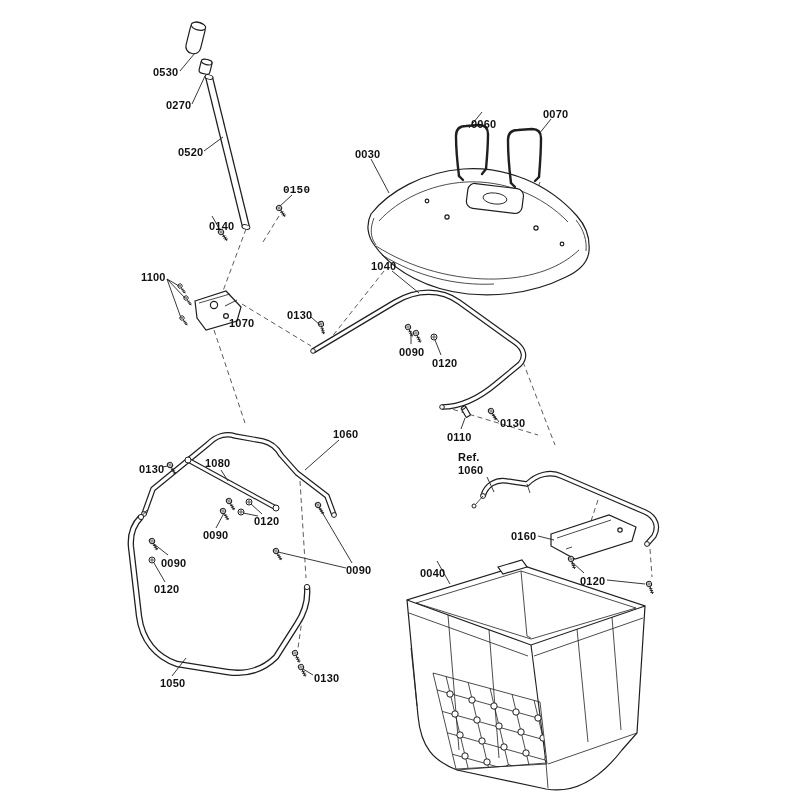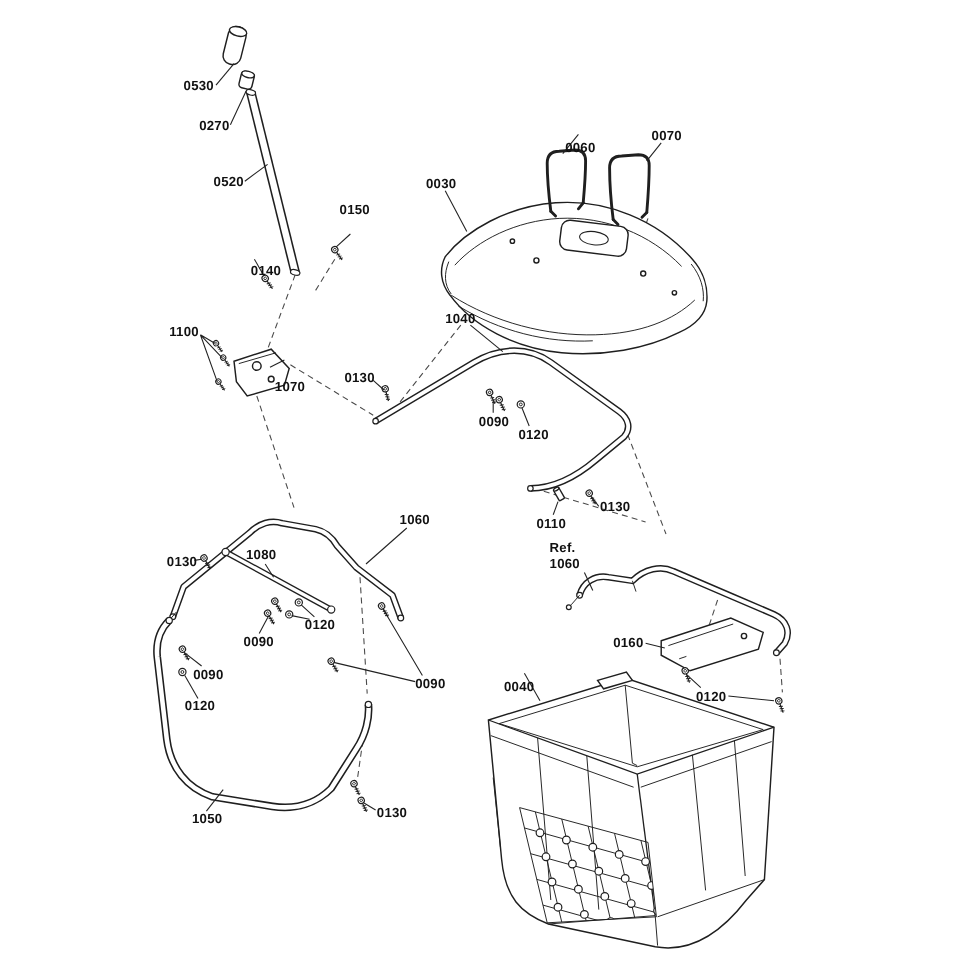--- a/index.html
+++ b/index.html
@@ -272,21 +272,21 @@
     <path class="leader" d="M584,573 L572,562 M607,580 L645,584"></path>
     <path class="leader" d="M172,676 L186,658"></path>
     <path class="leader" d="M313,675 L303,669"></path>
   </g>
 </svg>
 
 <div style="position:absolute;left:0;top:0;width:800px;height:800px;">
       <div class="part-label" style="left: 153px; top: 66px;">0530</div>
       <div class="part-label" style="left: 166px; top: 99px;">0270</div>
       <div class="part-label" style="left: 178px; top: 146px;">0520</div>
-      <div class="part-label" style="left: 283px; top: 169px;">0150</div>
+      <div class="part-label" style="left: 283px; top: 184px; font-family: Liberation Mono, monospace;">0150</div>
       <div class="part-label" style="left: 186px; top: 220px; margin-left: 23px;">0140</div>
       <div class="part-label" style="left: 141px; top: 271px;">1100</div>
       <div class="part-label" style="left: 229px; top: 289px; margin-top: 28px;">1070</div>
       <div class="part-label" style="left: 355px; top: 148px; text-align: center;">0030</div>
       <div class="part-label" style="left: 471px; top: 118px;">0060</div>
       <div class="part-label" style="left: 543px; top: 108px;">0070</div>
       <div class="part-label" style="left: 371px; top: 260px;">1040</div>
       <div class="part-label" style="left: 287px; top: 309px;">0130</div>
       <div class="part-label" style="left: 399px; top: 346px;">0090</div>
       <div class="part-label" style="left: 432px; top: 357px;">0120</div>

